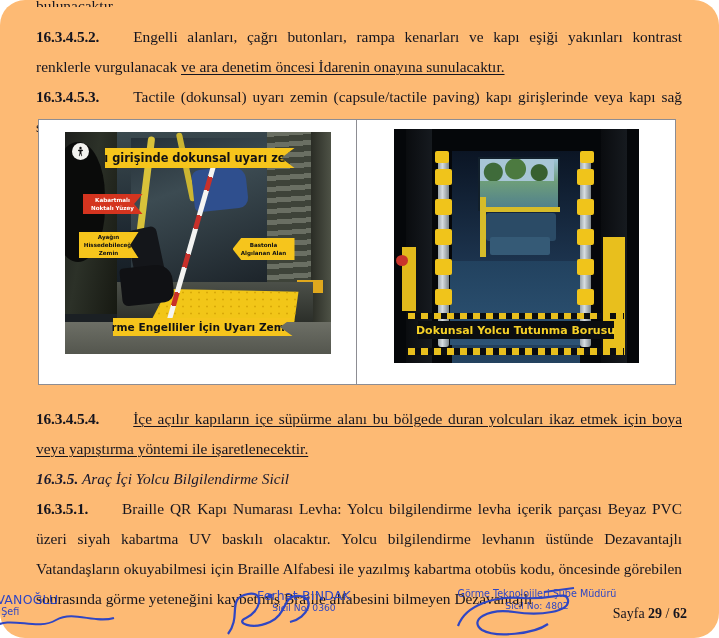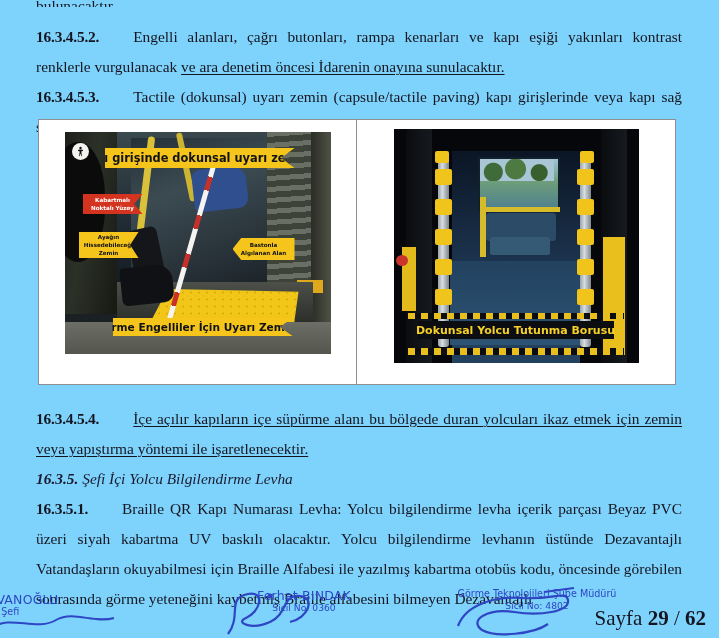--- a/index.html
+++ b/index.html
@@ -12,21 +12,22 @@
     height: 638px;
     overflow: hidden;
     font-family: "Liberation Serif", "DejaVu Serif", serif;
     color: #1a1a2e;
     position: relative;
   }
   .page {
     position: relative;
     width: 719px;
     height: 638px;
-    background: #7dd3fc;
+    background: #fdba74;
+    border-radius: 25px;
   }
 
   
   .body-text {
     position: absolute;
     left: 36px;
     top: 0;
     width: 646px;
   }
   p.para {
@@ -357,24 +358,24 @@
   }
   .sig .nm { font-size: 12.5px; font-weight: normal; letter-spacing: 0.2px; }
   .sig .ttl { font-size: 9.6px; }
   .sig .sic { font-size: 9.2px; }
   .sig-1 { left: -26px; top: 2px; width: 150px; text-align: left; }
   .sig-2 { left: 214px; top: -2px; width: 180px; }
   .sig-3 { left: 452px; top: -4px; width: 170px; }
   .scribble { position: absolute; pointer-events: none; }
   .page-num {
     position: absolute;
-    right: 13px;
+    right: 32px;
     top: 14px;
     font-family: "Liberation Serif", serif;
-    font-size: 21px;
+    font-size: 14px;
     color: #15151f;
   }
   .page-num b { font-weight: bold; }
 </style>
 </head>
 <body>
 
 <div class="page">
 
   <div class="clip-top">
@@ -468,28 +469,28 @@
 
         <div class="r-hazard-top"></div>
         <div class="r-caption">Dokunsal Yolcu Tutunma Borusu</div>
         <div class="r-hazard"></div>
       </div>
     </div>
   </div>
 
   <div class="body-text" style="top:404px;">
     <p class="para">
-      <span class="num">16.3.4.5.4.</span><span class="gap-m"></span><span class="u">İçe açılır kapıların içe süpürme alanı bu bölgede duran yolcuları ikaz etmek için zemin veya yapıştırma yöntemi ile işaretlenecektir.</span>
+      <span class="num">16.3.4.5.4.</span><span class="gap-m"></span><span class="u">İçe açılır kapıların içe süpürme alanı bu bölgede duran yolcuları ikaz etmek için boya veya yapıştırma yöntemi ile işaretlenecektir.</span>
     </p>
   </div>
 
   <div class="body-text" style="top:464px;">
     <p class="heading-sub">
       <span class="hnum">16.3.5.</span>
-      <span>Şefi İçi Yolcu Bilgilendirme Levha</span>
+      <span>Araç İçi Yolcu Bilgilendirme Sicil</span>
     </p>
   </div>
 
   <div class="body-text" style="top:494px;">
     <p class="para">
       <span class="num">16.3.5.1.</span><span class="gap-m"></span><span>Braille QR Kapı Numarası Levha: Yolcu bilgilendirme levha içerik parçası Beyaz PVC üzeri siyah kabartma UV baskılı olacaktır. Yolcu bilgilendirme levhanın üstünde Dezavantajlı Vatandaşların okuyabilmesi için Braille Alfabesi ile yazılmış kabartma otobüs kodu, öncesinde görebilen sonrasında görme yeteneğini kaybetmiş Braille alfabesini bilmeyen Dezavantajlı</span>
     </p>
   </div>
 
   <div class="footer">

